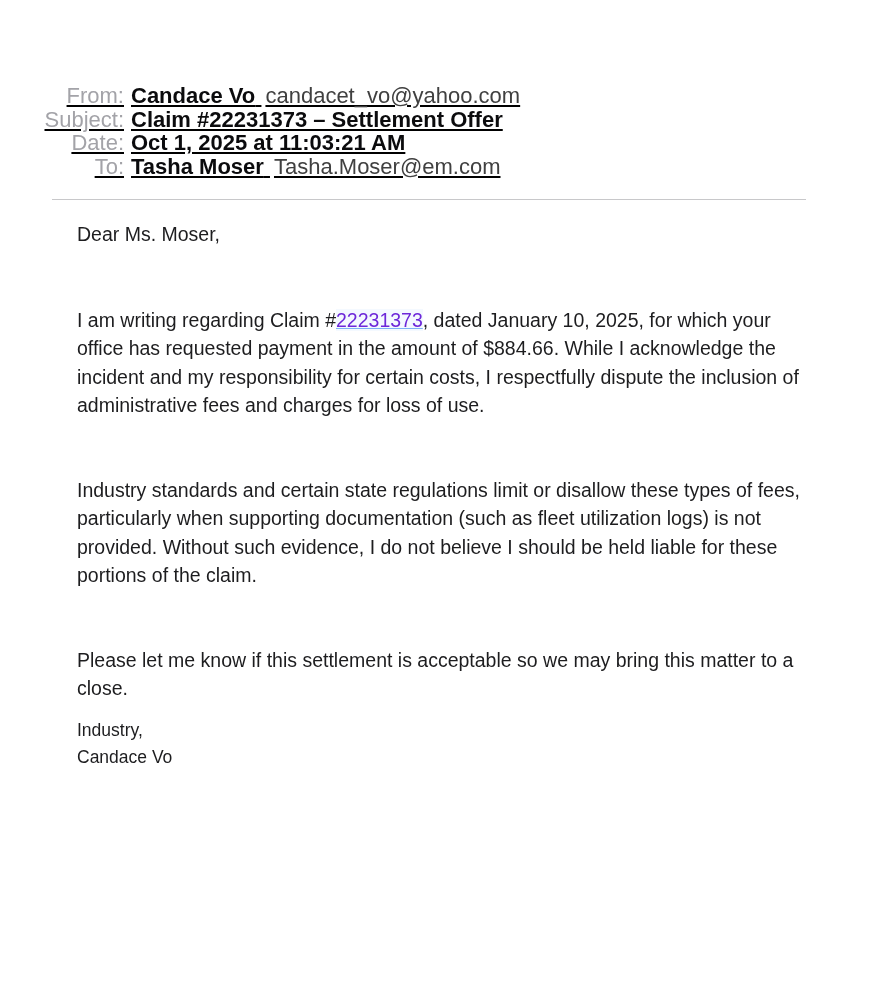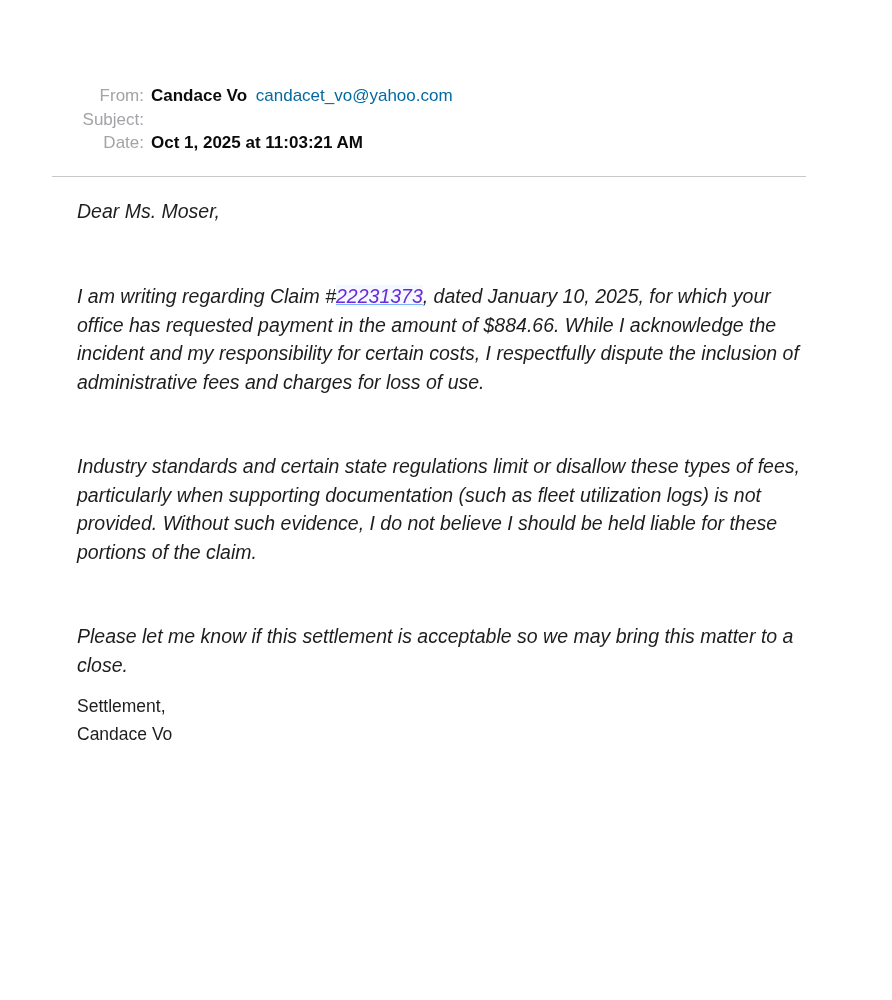--- a/index.html
+++ b/index.html
@@ -12,23 +12,24 @@
   }
   .email-view {
     width: 892px;
     height: 1000px;
     background: #ffffff;
   }
 
   
   .mail-header {
     padding-top: 84px;
-    padding-left: 56px;
-    font-size: 17px;
+    padding-left: 36px;
+    font-size: 22px;
     line-height: 23.5px;
+    text-decoration: underline;
   }
   .header-row {
     display: flex;
     align-items: baseline;
   }
   .header-label {
     flex: 0 0 88px;
     text-align: right;
     color: #a3a3a8;
     font-weight: 400;
@@ -36,21 +37,21 @@
   }
   .header-value-group {
     margin-left: 7px;
     white-space: nowrap;
   }
   .header-value {
     color: #0b0b0d;
     font-weight: 600;
   }
   .header-secondary {
-    color: #0369a1;
+    color: #404040;
     font-weight: 400;
     margin-left: 4px;
   }
 
   .header-divider {
     height: 1px;
     background: #c8c8ca;
     width: 754px;
     margin: 21px 0 0 52px;
   }
@@ -59,21 +60,20 @@
   .mail-body {
     padding: 20px 70px 0 77px;
     color: #1d1d1f;
     font-size: 19.5px;
     line-height: 28.5px;
     max-width: 892px;
   }
   .mail-body .para {
     margin-bottom: 56px;
     max-width: 738px;
-    font-style: italic;
   }
   .mail-body .greeting {
     margin-bottom: 57px;
   }
   .mail-body .last-para {
     margin-bottom: 14px;
     margin-top: 32px;
   }
   .claim-link {
     color: #6d28d9;
@@ -98,45 +98,55 @@
     <div class="header-row">
       <span class="header-label">From:</span>
       <span class="header-value-group">
         <span class="header-value">Candace Vo</span>
         <span class="header-secondary">candacet_vo@yahoo.com</span>
       </span>
     </div>
 
     <div class="header-row">
       <span class="header-label">Subject:</span>
+      <span class="header-value-group">
+        <span class="header-value">Claim #22231373 – Settlement Offer</span>
+      </span>
     </div>
 
     <div class="header-row">
       <span class="header-label">Date:</span>
       <span class="header-value-group">
         <span class="header-value">Oct 1, 2025 at 11:03:21 AM</span>
       </span>
     </div>
 
+    <div class="header-row">
+      <span class="header-label">To:</span>
+      <span class="header-value-group">
+        <span class="header-value">Tasha Moser</span>
+        <span class="header-secondary">Tasha.Moser@em.com</span>
+      </span>
+    </div>
 
   </div>
 
   <div class="header-divider"></div>
 
   <div class="mail-body">
 
     <p class="para greeting">Dear Ms. Moser,</p>
 
     <p class="para"><span>I am writing regarding Claim #</span><a class="claim-link">22231373</a><span>, dated January 10, 2025, for which your office has requested payment in the amount of $884.66. While I acknowledge the incident and my responsibility for certain costs, I respectfully dispute the inclusion of administrative fees and charges for loss of use.</span></p>
 
     <p class="para">Industry standards and certain state regulations limit or disallow these types of fees, particularly when supporting documentation (such as fleet utilization logs) is not provided. Without such evidence, I do not believe I should be held liable for these portions of the claim.</p>
 
 
     <p class="para last-para">Please let me know if this settlement is acceptable so we may bring this matter to a close.</p>
 
     <div class="signature-block">
-      <div>Settlement,</div>
+      <div>Industry,</div>
       <div>Candace Vo</div>
     </div>
 
   </div>
 
 </div>
 
 </body></html>

